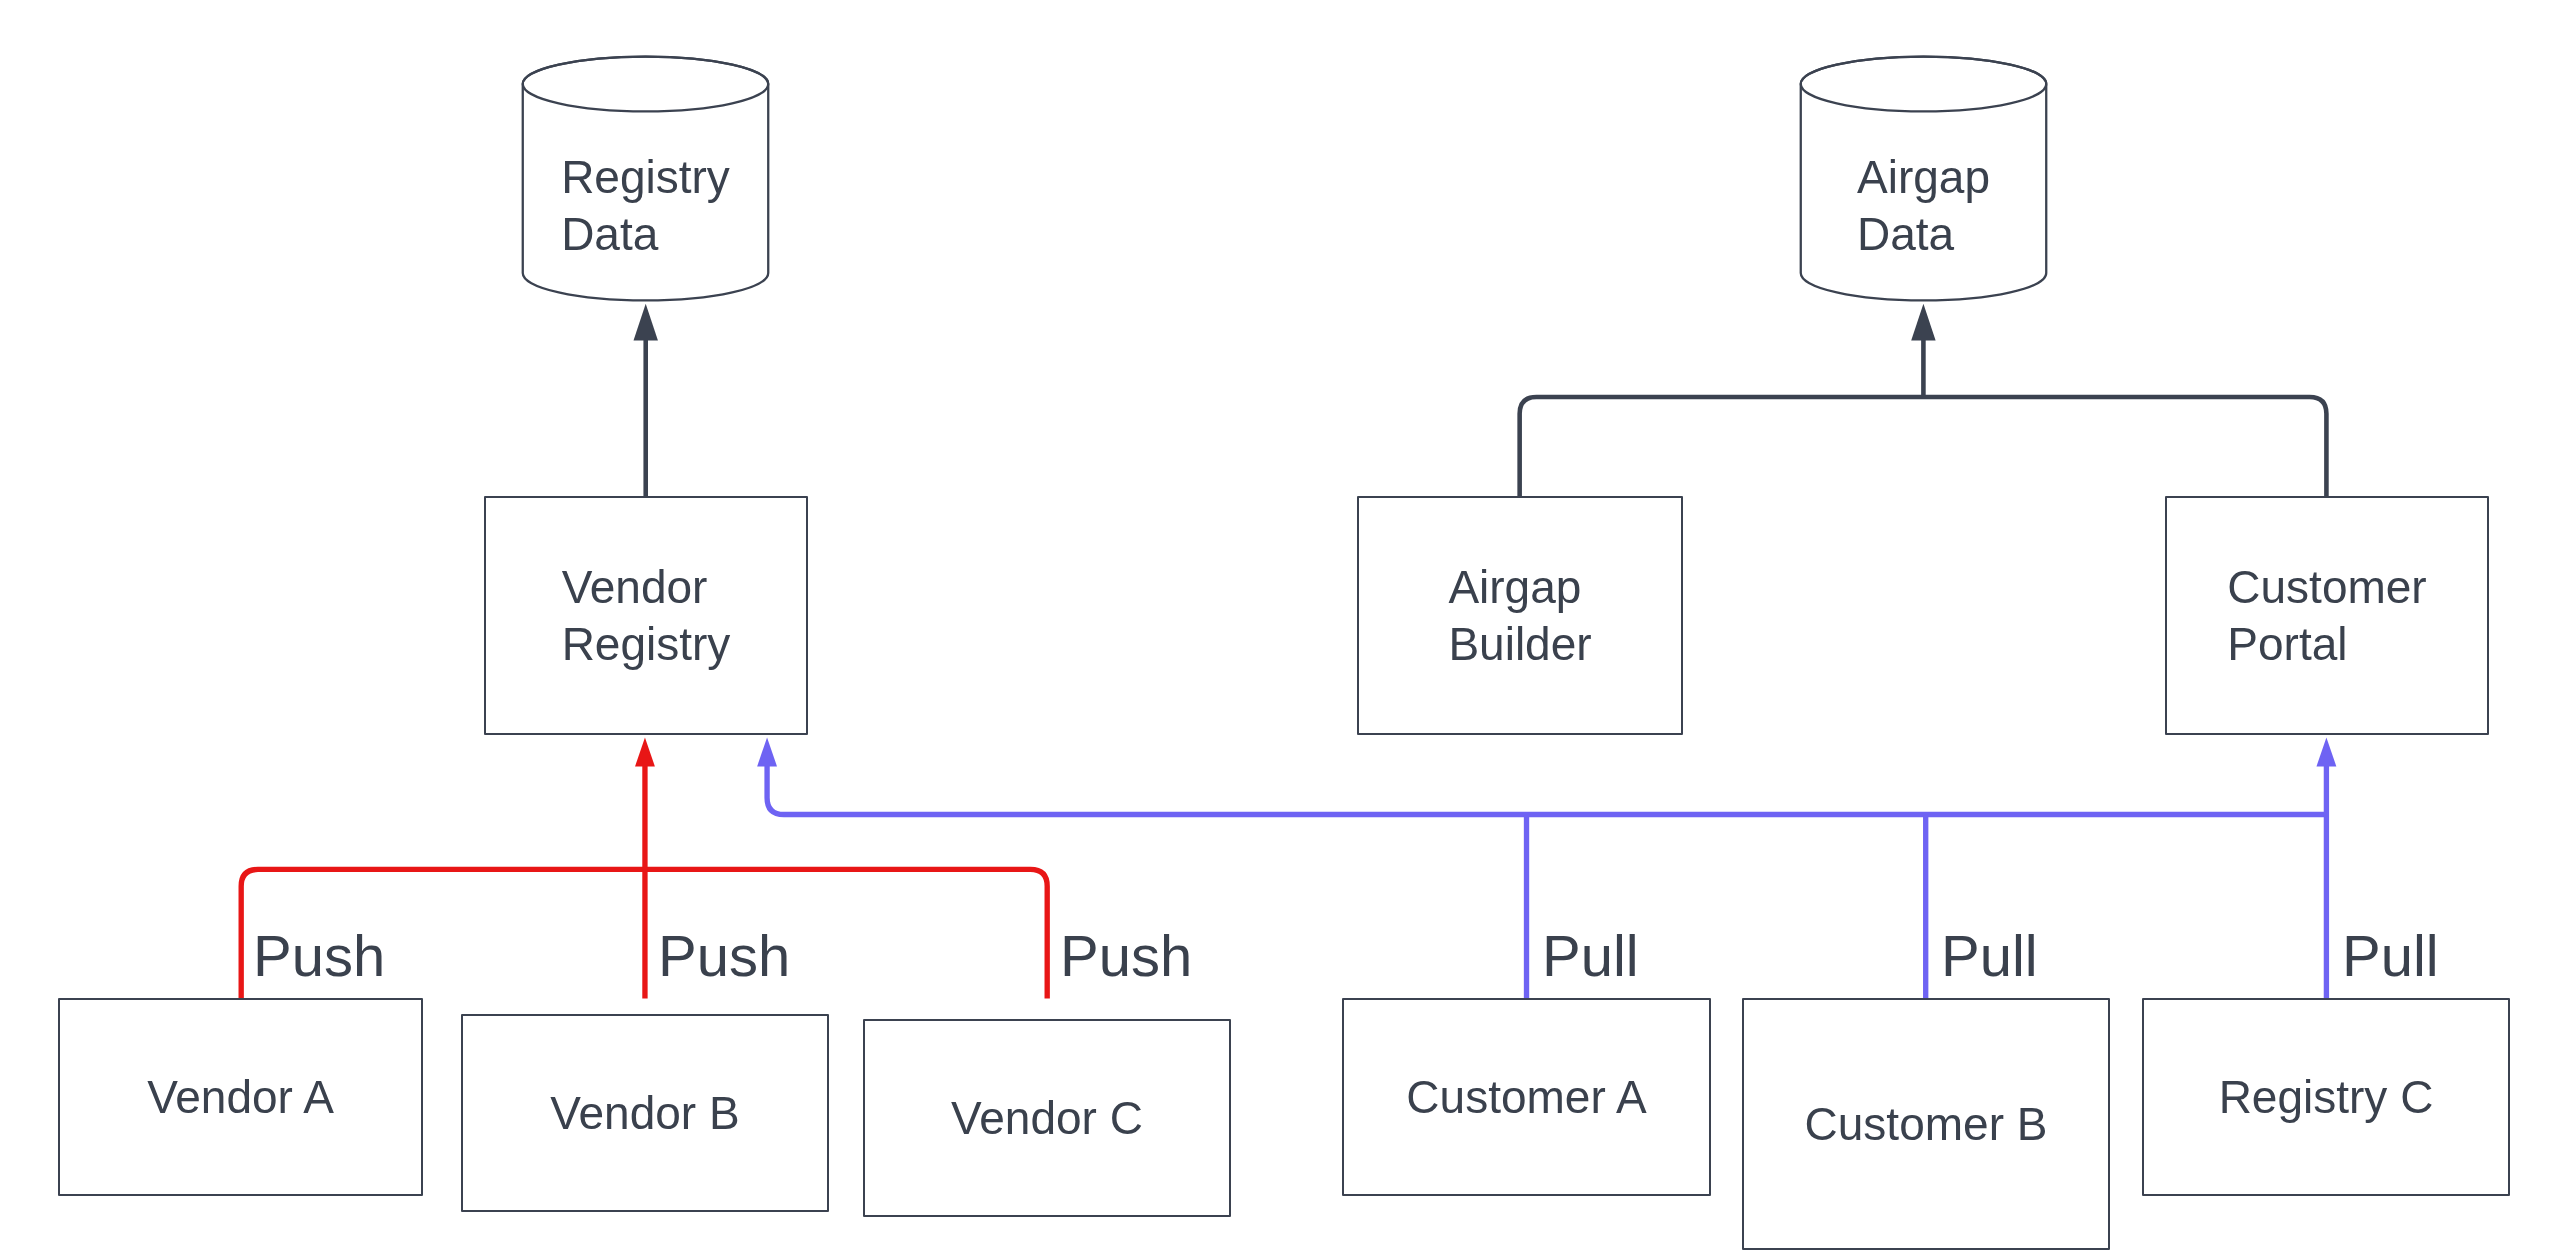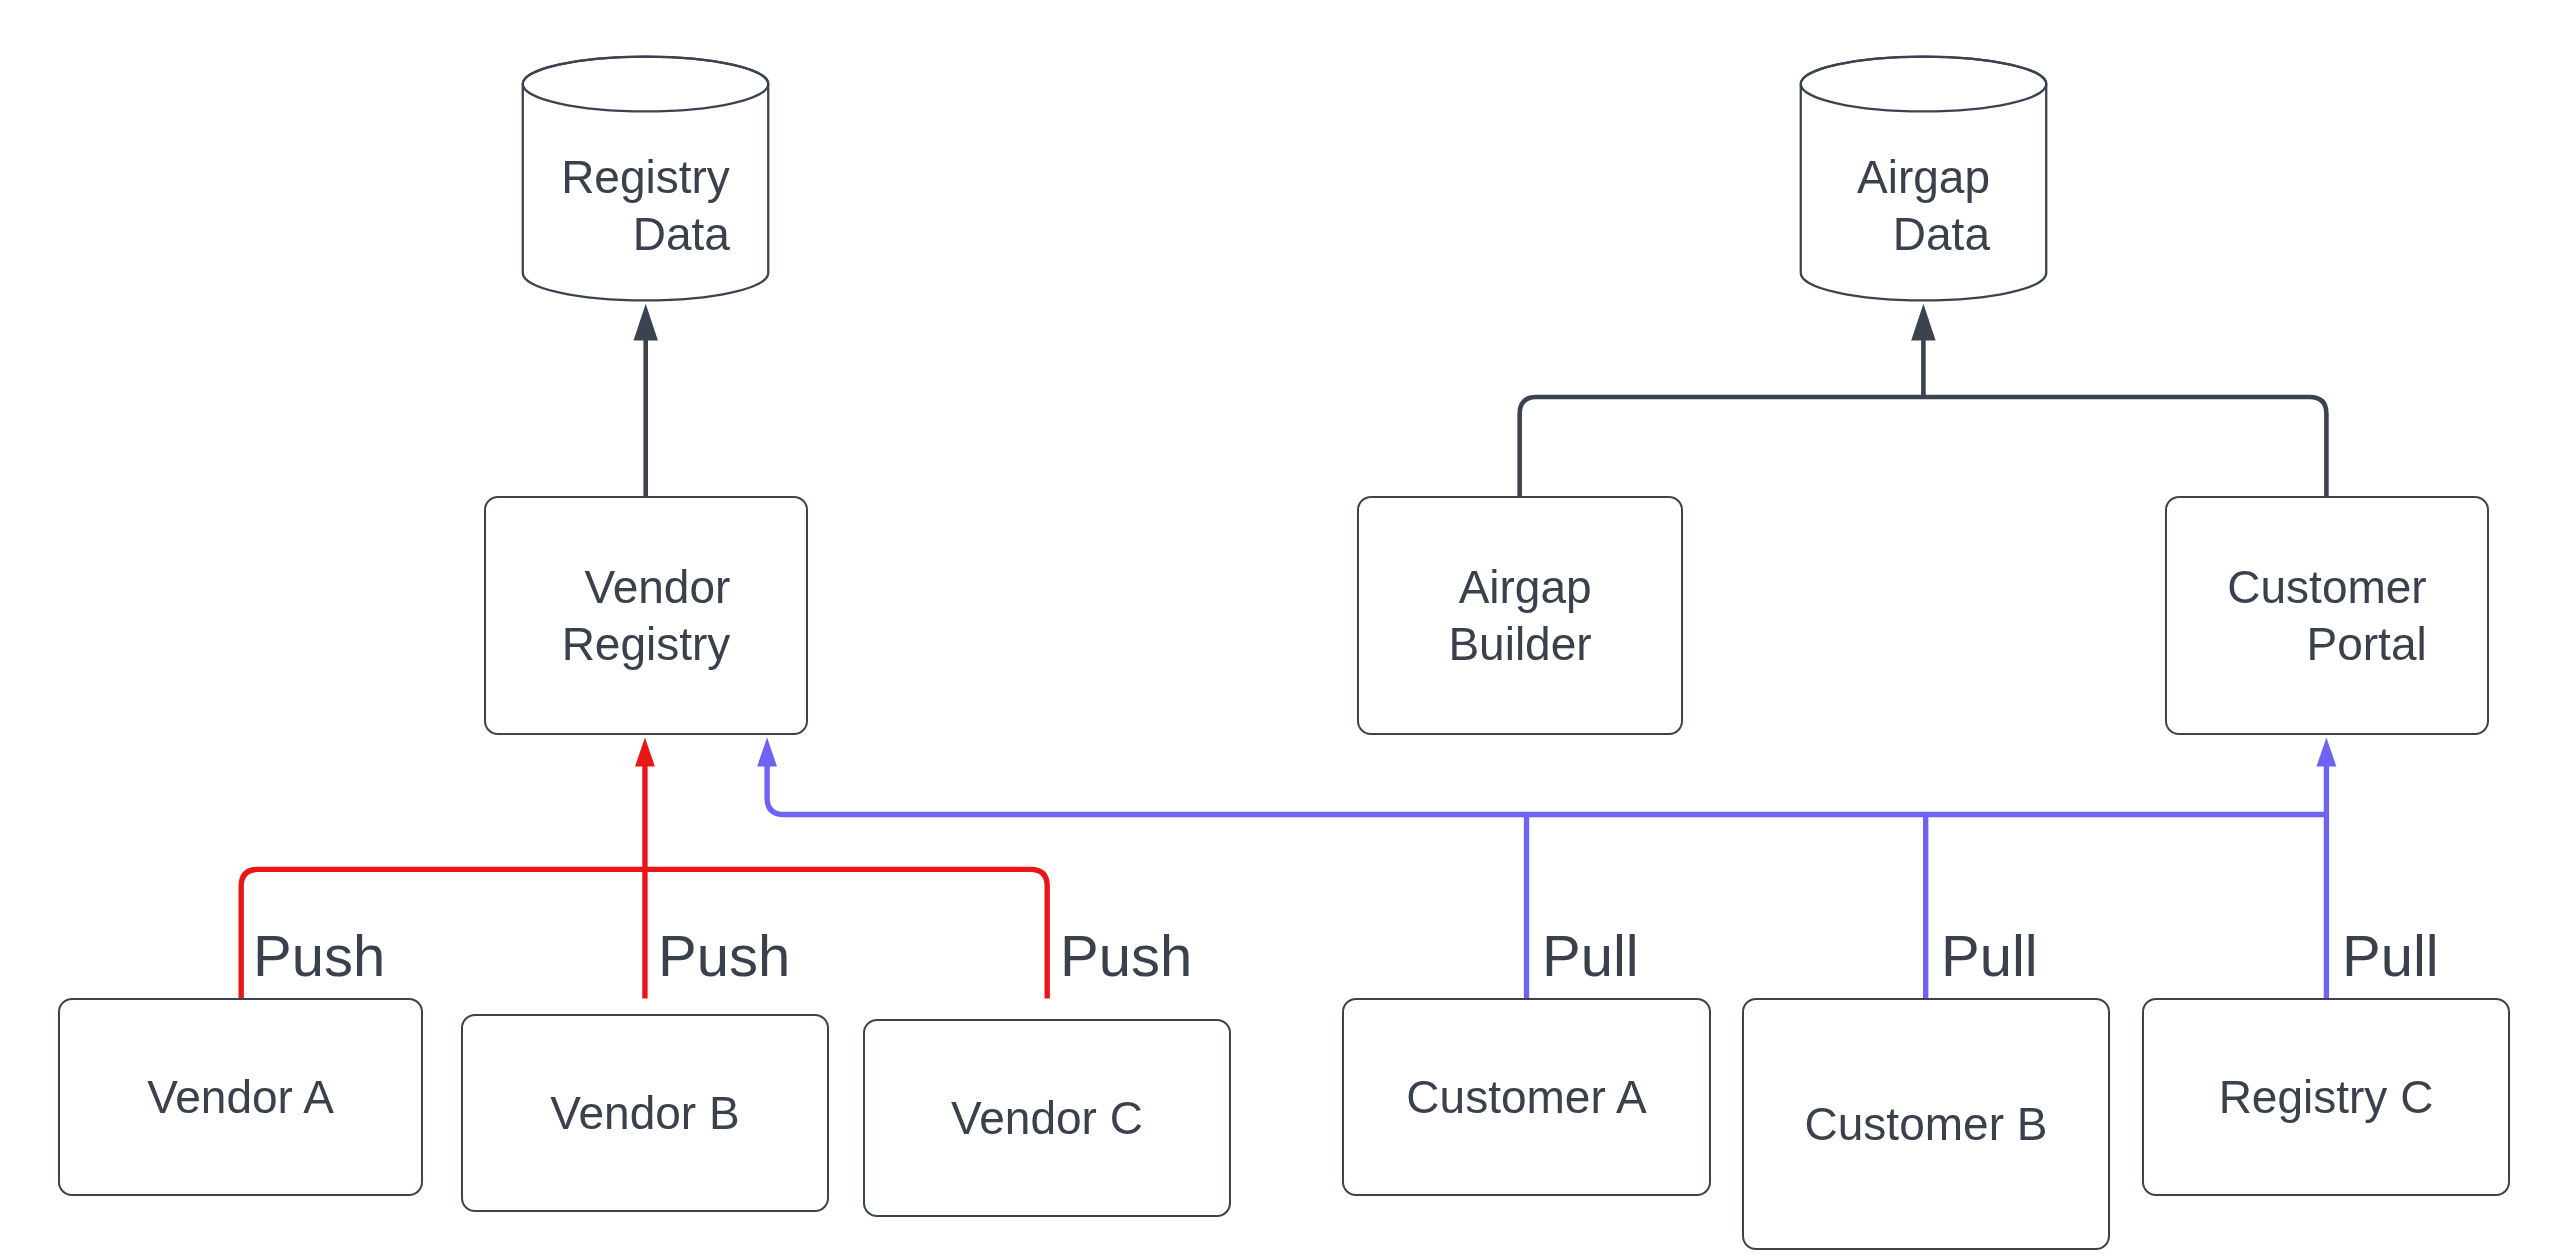--- a/index.html
+++ b/index.html
@@ -30,27 +30,27 @@
   }
   .node{
     position:absolute;
     display:flex;
     align-items:center;
     justify-content:center;
   }
   .node.rect{
     background:var(--node-fill);
     border:2.3px solid var(--node-border);
-    border-radius:14px;
+    border-radius:1px;
   }
   .node .label{
     color:var(--text);
     font-size:46px;
     line-height:57px;
-    text-align:right;
+    text-align:left;
     white-space:pre-line;
   }
   .node.cyl{
     background:transparent;
   }
   .cyl-svg{
     position:absolute;
     left:0;top:0;
     width:100%;
     height:100%;

